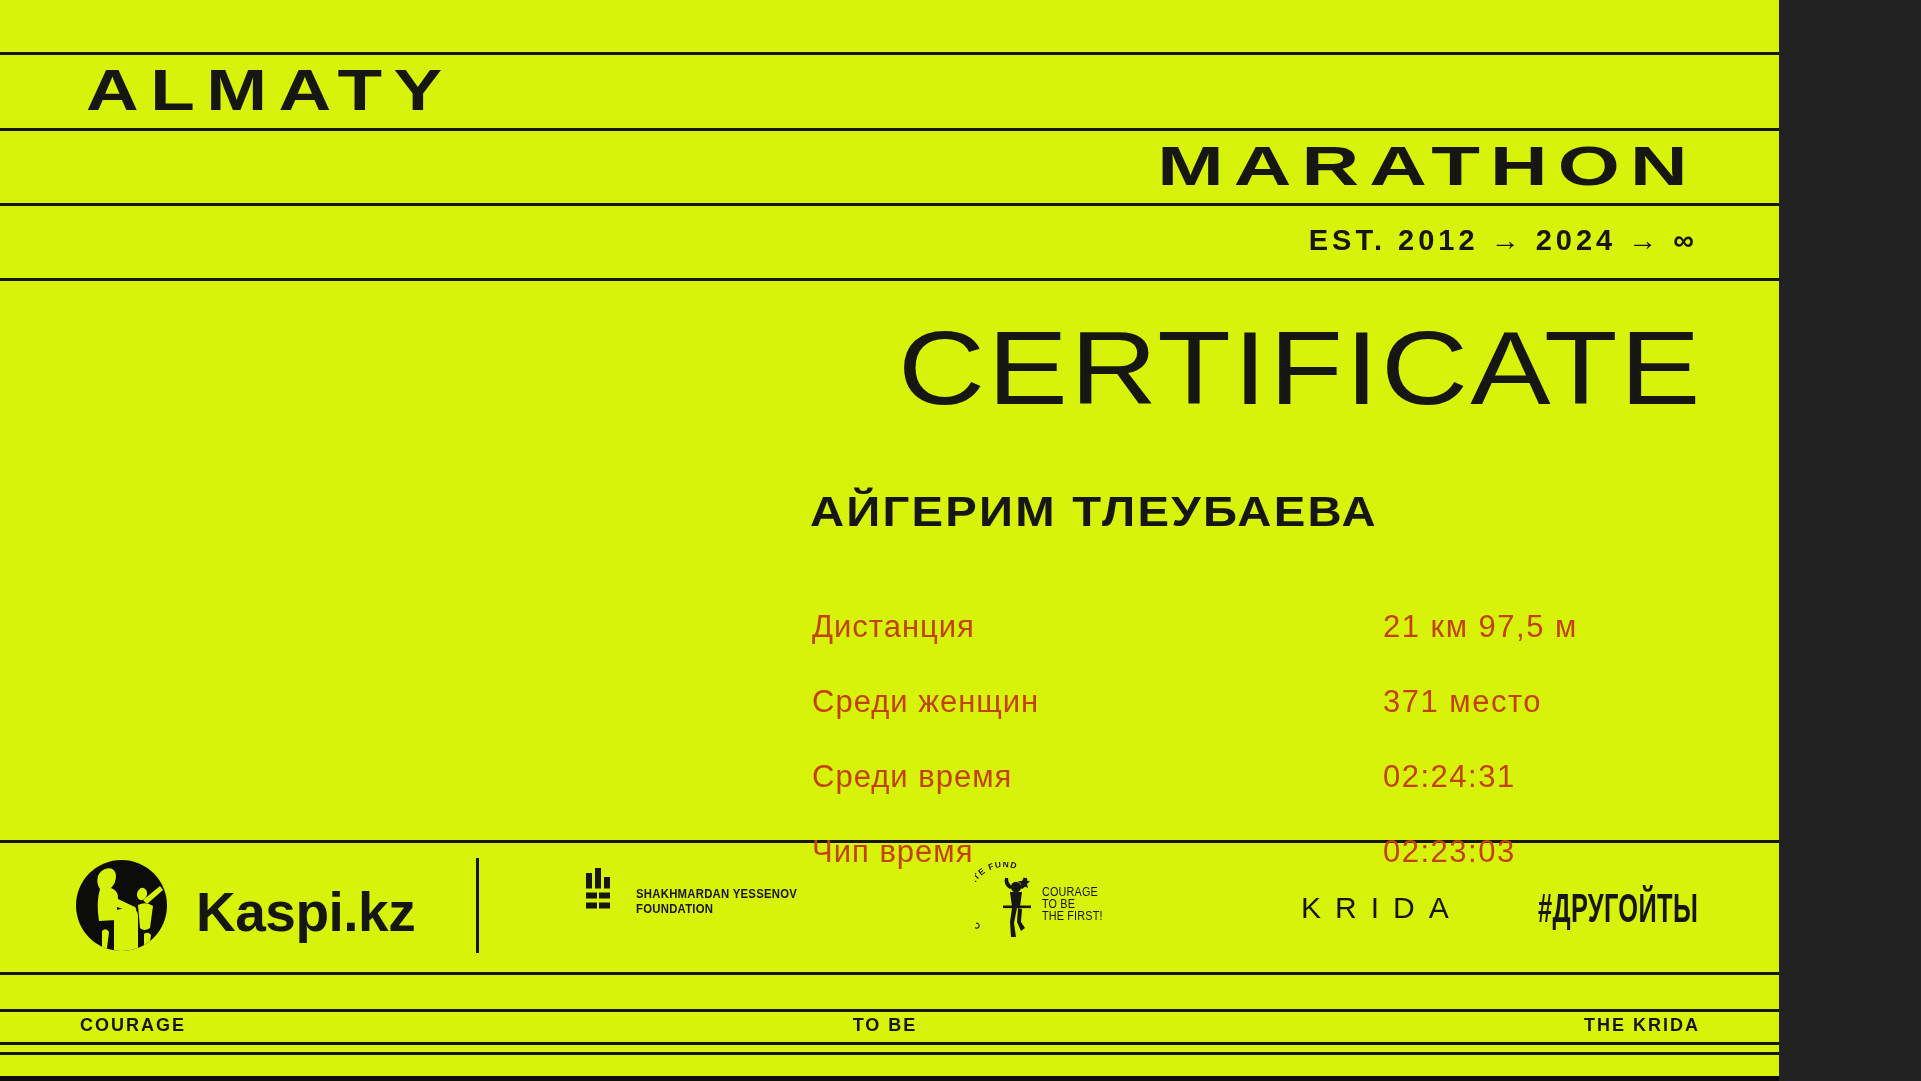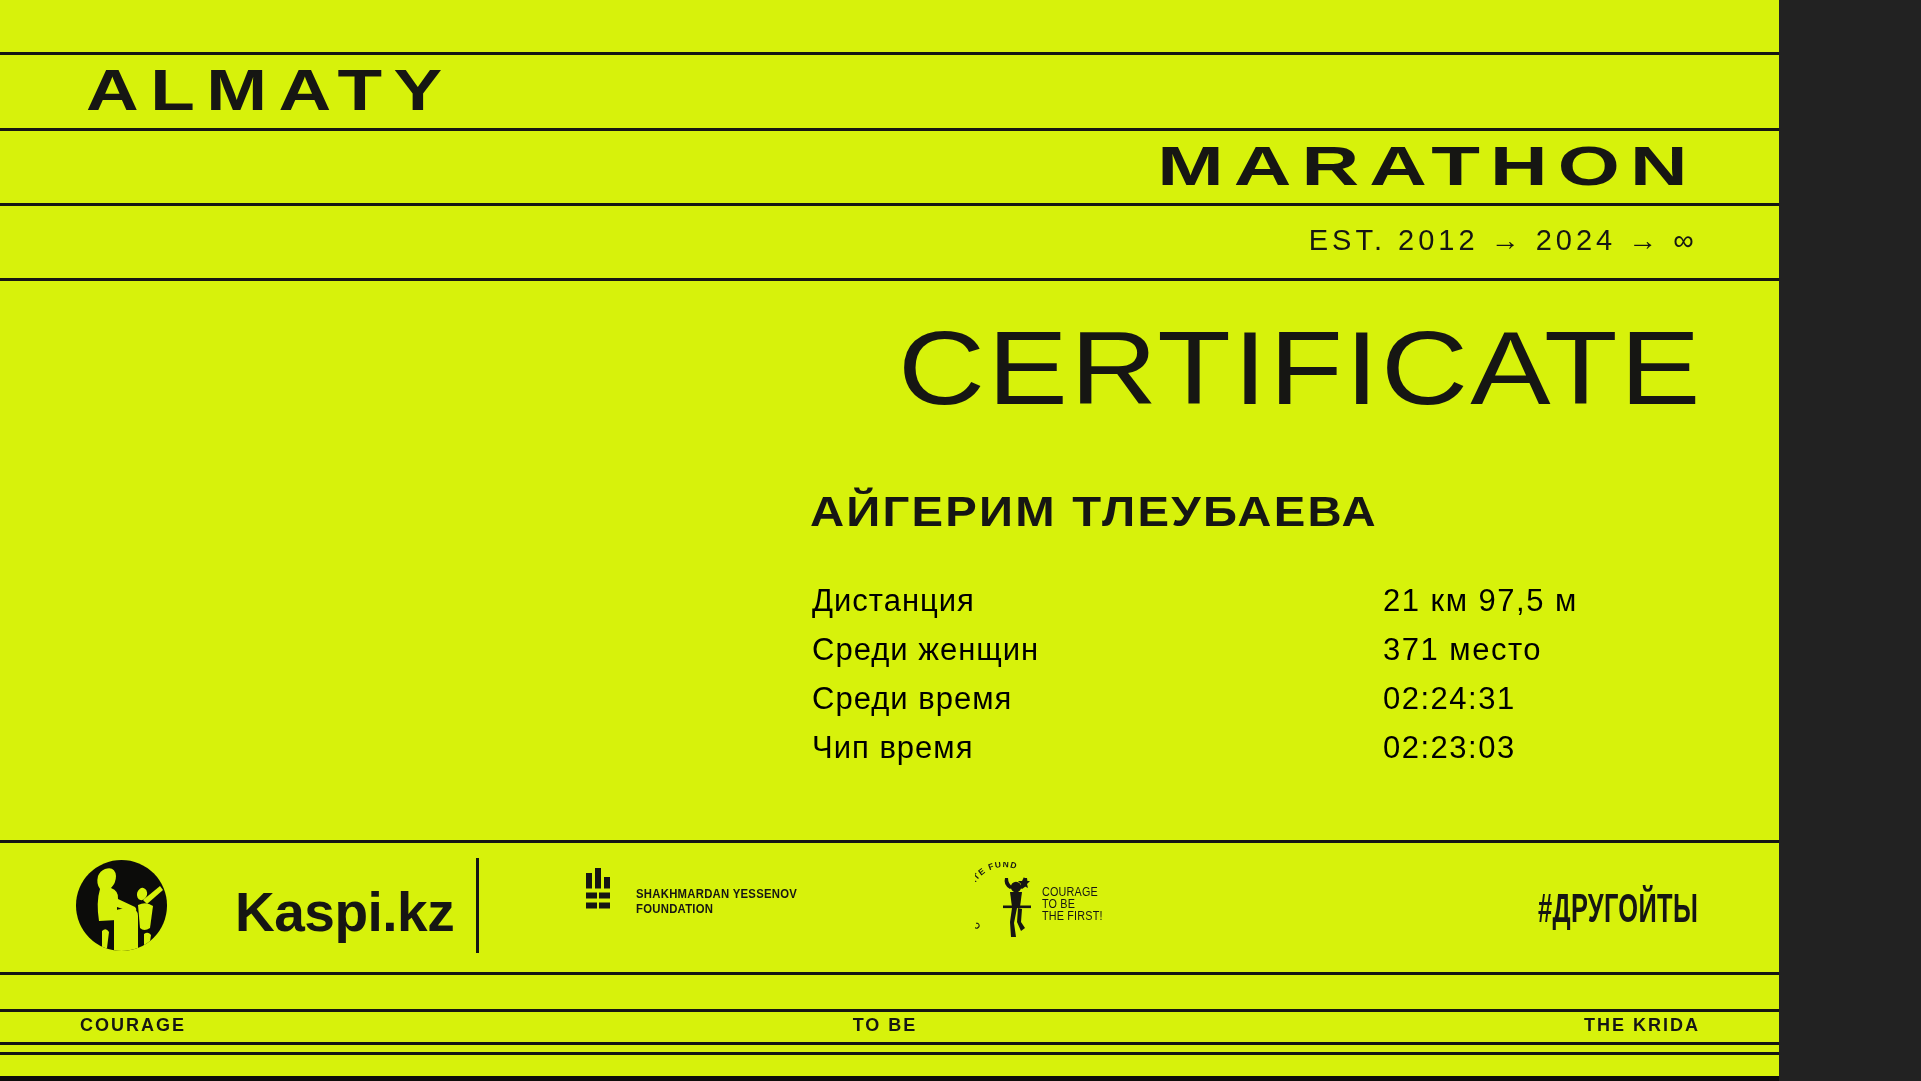--- a/index.html
+++ b/index.html
@@ -22,43 +22,43 @@
   }
   .marathon{
     position:absolute;right:81px;top:128px;height:75px;
     display:flex;align-items:center;
     font-size:55px;font-weight:700;letter-spacing:7px;
     transform:scaleX(1.45);transform-origin:right center;
   }
   .est{
     position:absolute;right:81px;top:203px;height:75px;
     display:flex;align-items:center;
-    font-size:29px;font-weight:400;letter-spacing:4px;
+    font-size:29px;font-weight:700;letter-spacing:4px;
   }
   .cert-title{
     position:absolute;right:76px;top:317px;
     font-size:103px;line-height:103px;font-weight:400;letter-spacing:2px;
     transform:scaleX(1.17);transform-origin:right center;
   }
   .athlete{
     position:absolute;left:810px;top:485px;
     font-size:43px;line-height:52px;font-weight:700;letter-spacing:2px;
     transform:scaleX(1.10);transform-origin:left center;
   }
   .results{position:absolute;left:812px;top:576px;width:900px;}
-  .result-row{position:relative;height:49px;line-height:49px;font-size:31px;color:#000000;}
+  .result-row{position:relative;height:49px;line-height:49px;font-size:31px;color:#c2410c;margin-top:26px;}
   .result-label{letter-spacing:1px;}
   .result-value{position:absolute;left:571px;top:0;letter-spacing:1.5px;}
 
   
   .kaspi-logo{position:absolute;left:76px;top:860px;}
   .kaspi-word{
     position:absolute;left:196px;top:876px;height:72px;
     display:flex;align-items:center;
-    font-size:55px;font-weight:700;letter-spacing:-0.5px;margin-left:39px;
+    font-size:55px;font-weight:700;letter-spacing:-0.5px;
   }
   .footer-divider{position:absolute;left:476px;top:858px;width:3px;height:95px;background:var(--ink,#161613);}
   .yessenov-logo{position:absolute;left:586px;top:868px;}
   .yessenov-text{
     position:absolute;left:636px;top:886px;
     font-size:13.5px;line-height:15px;font-weight:700;letter-spacing:0.3px;
     transform:scaleX(0.84);transform-origin:left top;
   }
   .cf-logo{position:absolute;left:975px;top:862px;}
   .cf-text{
@@ -179,20 +179,21 @@
       <path d="M 37 46 L 42 46 L 39 61 L 41 75 L 36 75 L 35 60 Z"></path>
       <path d="M 43 46 L 47 47 L 46 60 L 50 66 L 46 69 L 42 60 Z"></path>
     </g>
   </svg>
   <div class="cf-text">
     <div class="nowrap">COURAGE</div>
     <div class="nowrap">TO BE</div>
     <div class="nowrap">THE FIRST!</div>
   </div>
 
+  <div class="krida nowrap">KRIDA</div>
   <div class="hashtag nowrap">#ДРУГОЙТЫ</div>
 
   <div class="tagline">
     <span class="nowrap">COURAGE</span>
     <span class="nowrap">TO BE</span>
     <span class="nowrap">THE KRIDA</span>
   </div>
 
 </div>
 

